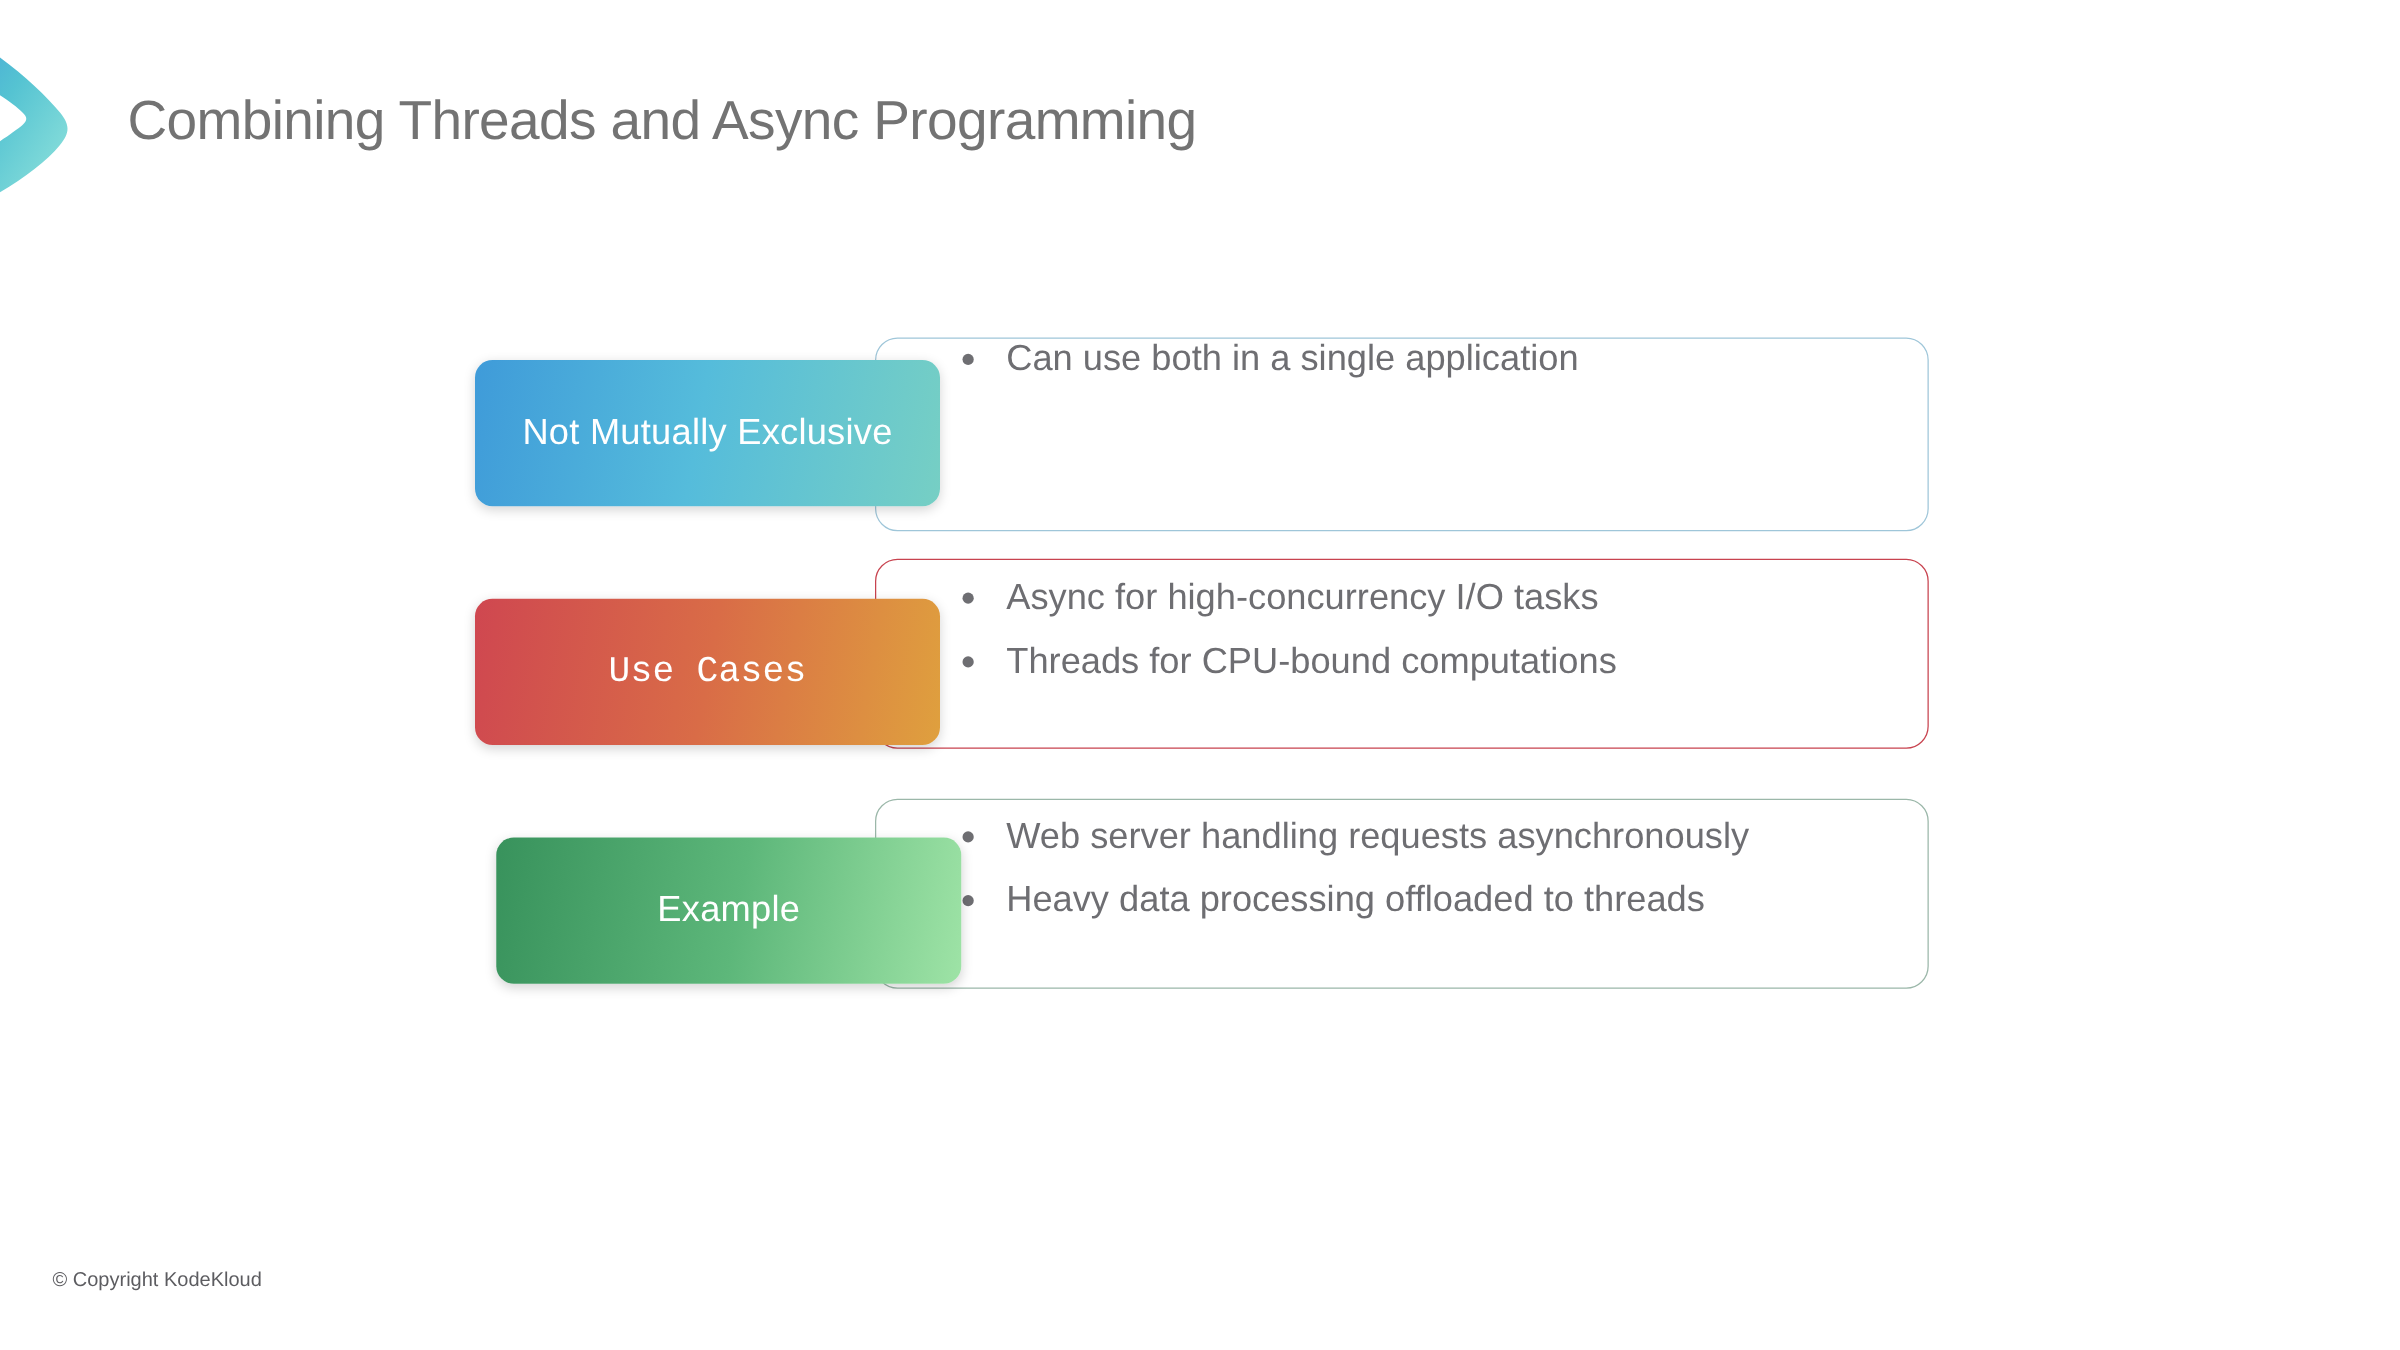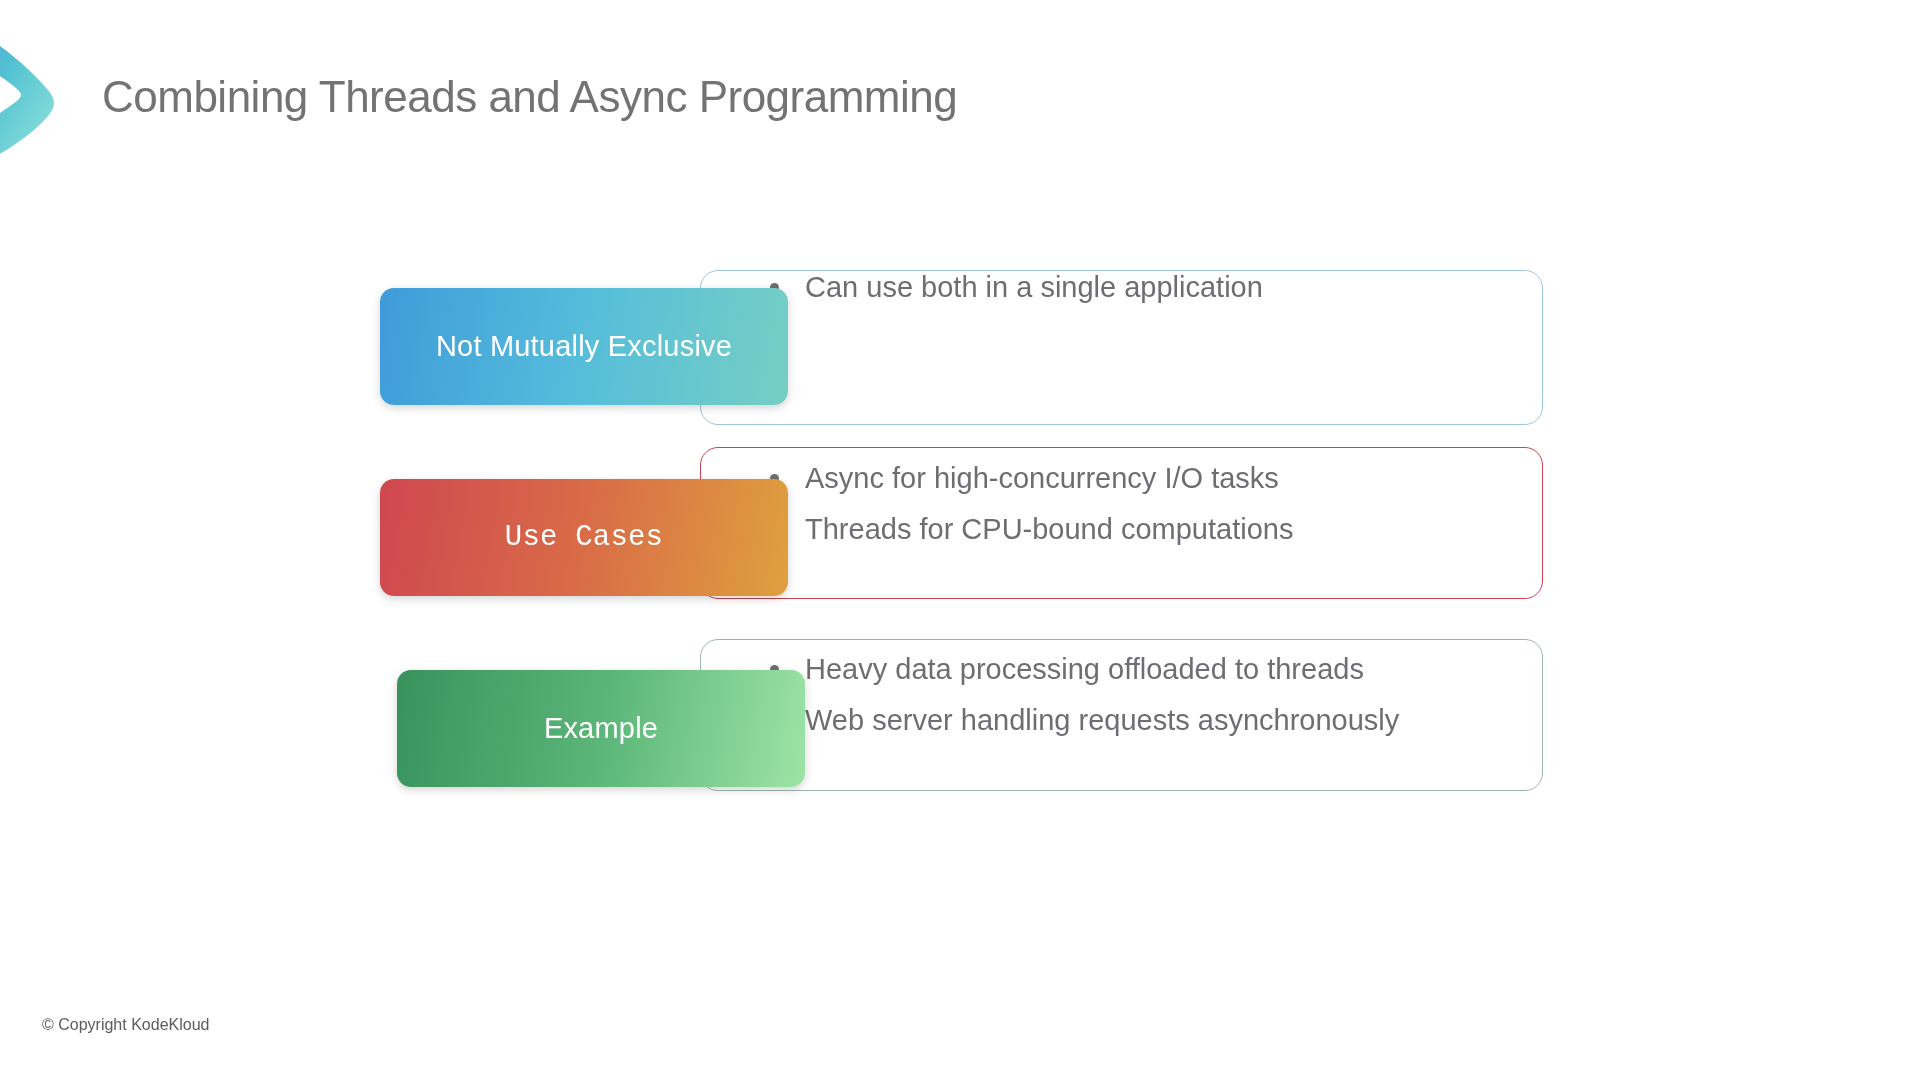--- a/index.html
+++ b/index.html
@@ -56,21 +56,21 @@
     border:1.4px solid #9fc6d9;
     background:#ffffff;
   }
   .row.r2 .card{ border-color:#c8434f; top:-6px; height:152px; }
   .row.r3 .card{ border-color:#9bb7a9; top:-5px; height:152px; }
 
   
   .pill{
     position:absolute;
     left:380px; top:26px;
-    width:408px; height:117px;
+    width:372px; height:117px;
     border-radius:14px;
     display:flex;
     align-items:center;
     justify-content:center;
     color:#ffffff;
     font-size:29px;
     font-weight:400;
     letter-spacing:0.2px;
     box-shadow:0 3px 9px rgba(0,0,0,0.17);
     z-index:4;
@@ -160,25 +160,25 @@
         </div>
       </div>
     </div>
 
     <div class="row r3">
       <div class="card"></div>
       <div class="pill">Example</div>
       <div class="bullets">
         <div class="bullet">
           <span class="dot"></span>
-          <span>Heavy data processing offloaded to threads</span>
+          <span>Web server handling requests asynchronously</span>
         </div>
         <div class="bullet">
           <span class="dot"></span>
-          <span>Web server handling requests asynchronously</span>
+          <span>Heavy data processing offloaded to threads</span>
         </div>
       </div>
     </div>
 
   </div>
 
   <div class="footer">© Copyright KodeKloud</div>
 
 </div>
 

